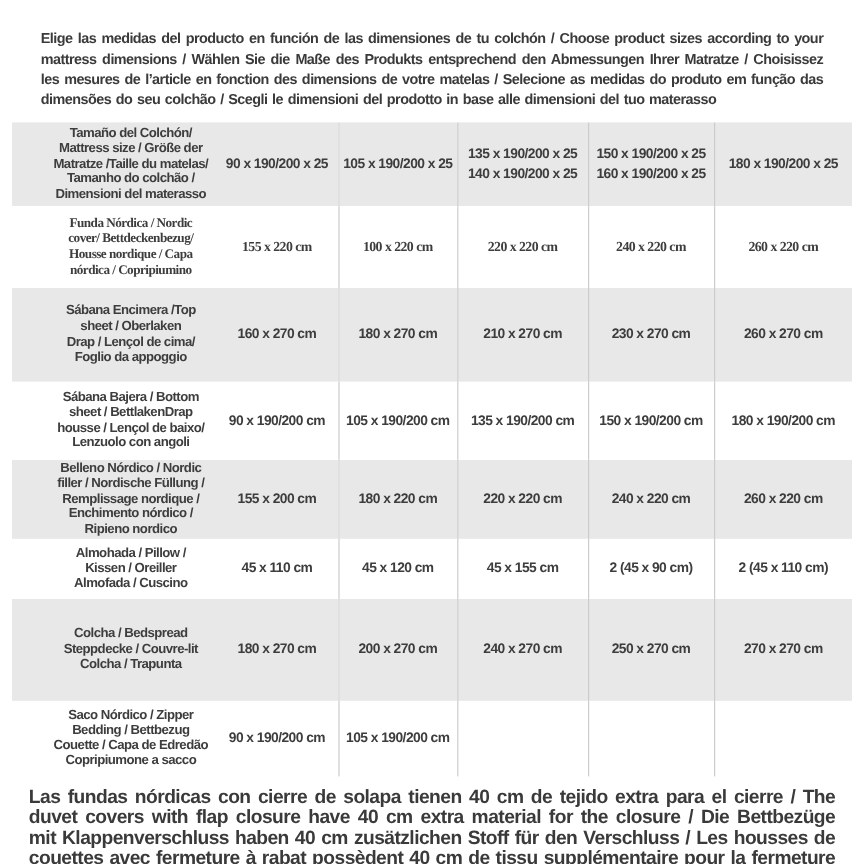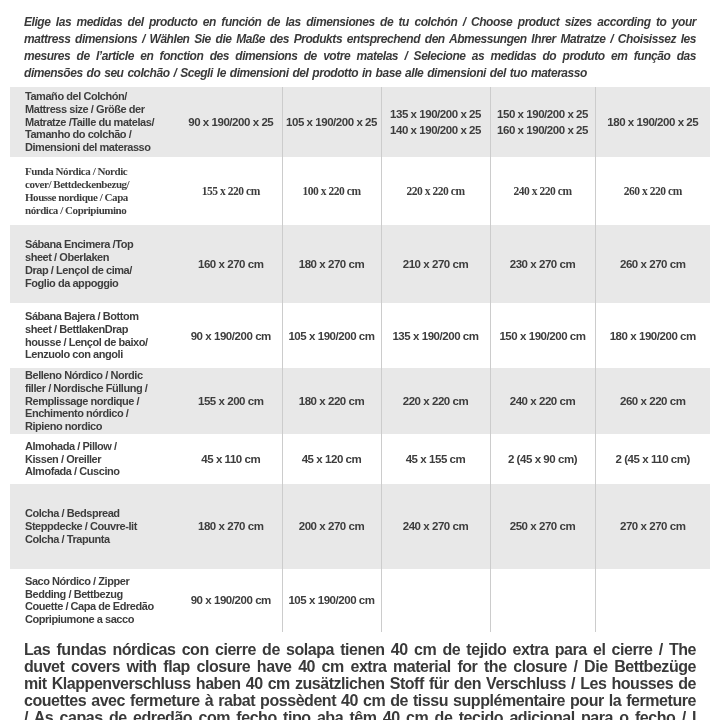--- a/index.html
+++ b/index.html
@@ -11,47 +11,46 @@
     overflow: hidden;
     font-family: "Liberation Sans", sans-serif;
   }
   .page {
     width: 720px;
     height: 720px;
     background: #ffffff;
     box-sizing: border-box;
   }
   .intro {
-    margin: 0;
+    margin: 10px;
     padding: 14px 24px 0 24px;
     font-size: 12px;
     line-height: 17px;
     font-weight: 700;
     letter-spacing: -0.45px;
     word-spacing: 1px;
     color: #3a3a3a;
     text-align: justify;
-    font-style: italic;
   }
   table.sizes {
     border-collapse: collapse;
     table-layout: fixed;
     margin: 5px 10px 0 10px;
     width: 700px;
   }
   table.sizes td {
     vertical-align: middle;
     font-weight: 700;
     color: #3d3d3d;
     white-space: pre-line;
     overflow: hidden;
   }
   td.lbl {
-    text-align: left;
-    padding-left: 15px;
+    text-align: center;
+    padding-left: 29px;
     font-size: 11px;
     line-height: 12.8px;
     letter-spacing: -0.45px;
   }
   td.val {
     text-align: center;
     font-size: 11.5px;
     line-height: 16px;
     letter-spacing: -0.45px;
   }

